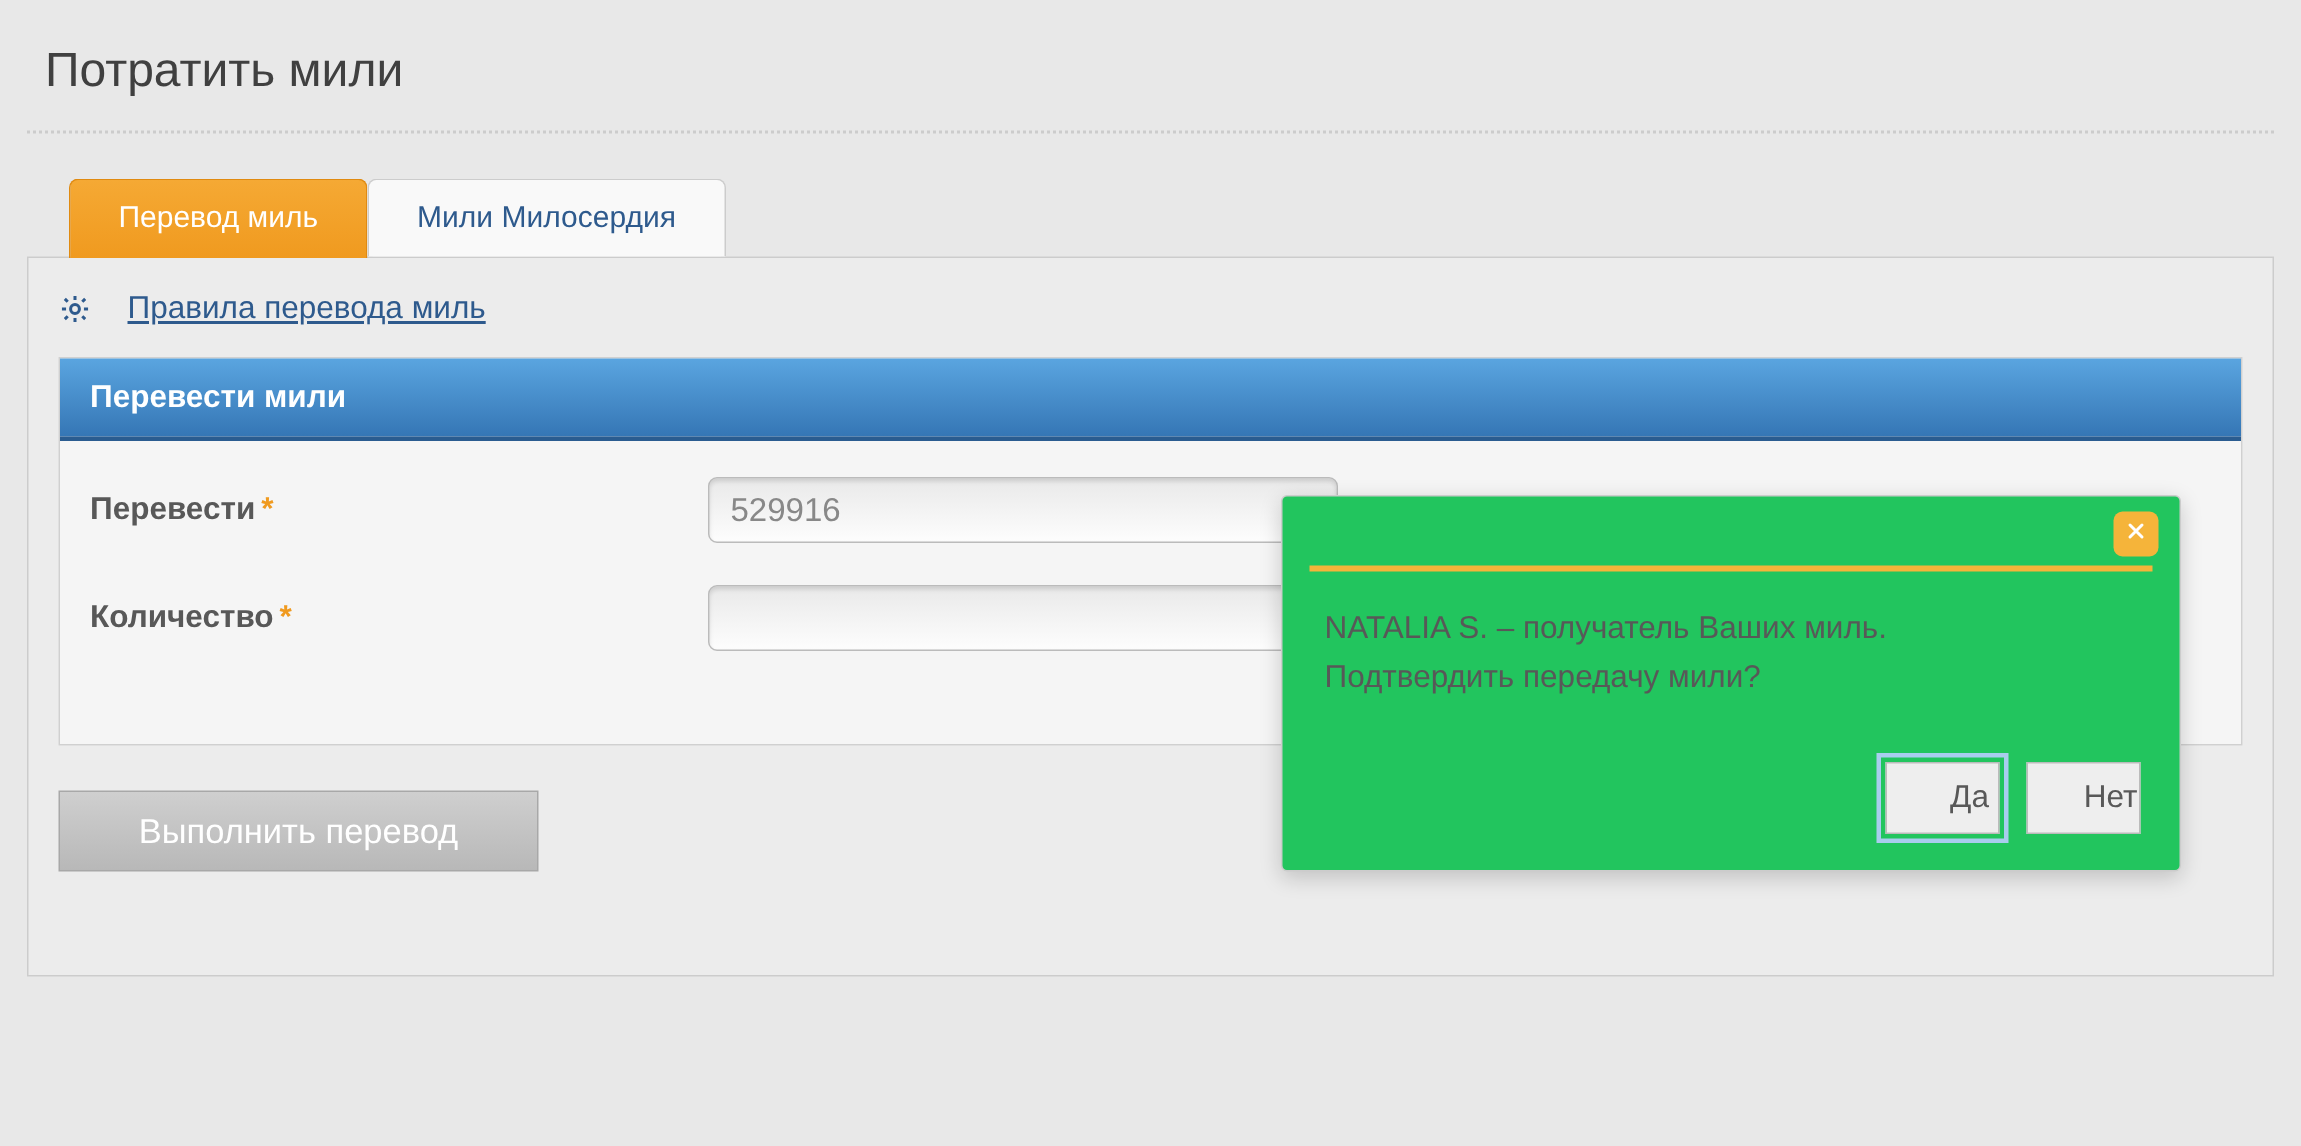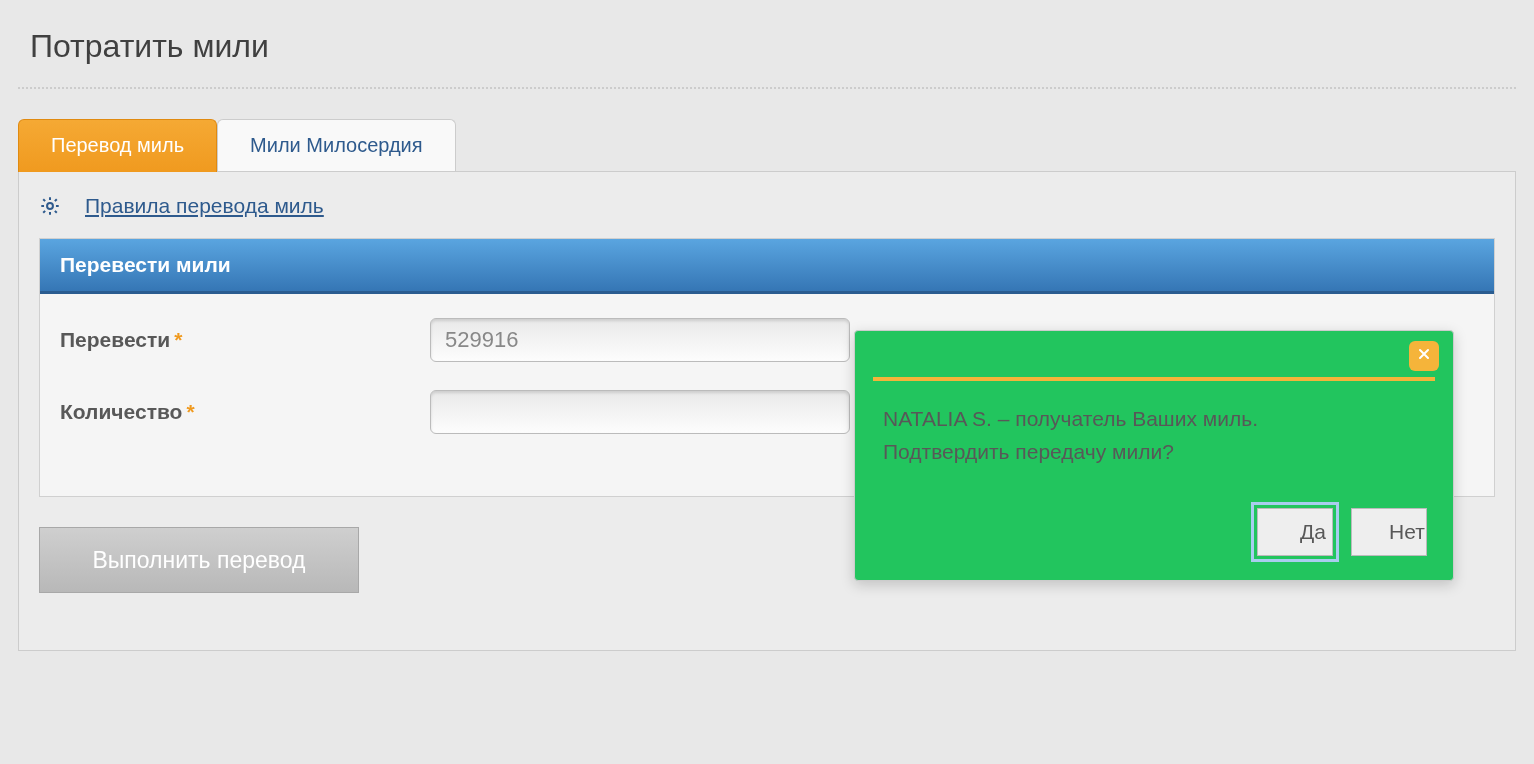--- a/index.html
+++ b/index.html
@@ -39,20 +39,21 @@
       color: #2e5a8d;
       position: relative;
     }
     .tab.active {
       background: linear-gradient(to bottom, #f5a934, #f09a1f);
       color: #fff;
       border-color: #e08a10;
       z-index: 2;
       border-bottom: none;
       margin-bottom: -1px;
+      margin-left: 28px;
     }
     .tab-panel {
       border: 1px solid #ccc;
       background: #ececec;
       padding: 22px 0 40px 0;
       min-height: 480px;
     }
     .rules-link-wrap {
       display: flex;
       align-items: center;
@@ -105,25 +106,26 @@
     .text-input {
       width: 420px;
       height: 44px;
       border: 1px solid #bbb;
       border-radius: 6px;
       background: linear-gradient(to bottom, #e9e9e9, #fdfdfd);
       font-size: 22px;
       color: #888;
       padding: 0 14px;
       box-shadow: inset 0 2px 3px rgba(0,0,0,0.12);
+      margin-left: 42px;
     }
     .submit-button {
       margin: 30px 0 0 20px;
       width: 320px;
-      height: 66px;
+      height: 54px;
       font-size: 23px;
       color: #fff;
       background: linear-gradient(to bottom, #cfcfcf, #b8b8b8);
       border: 1px solid #a8a8a8;
       cursor: pointer;
     }
 
     .dialog {
       position: absolute;
       top: 330px;

